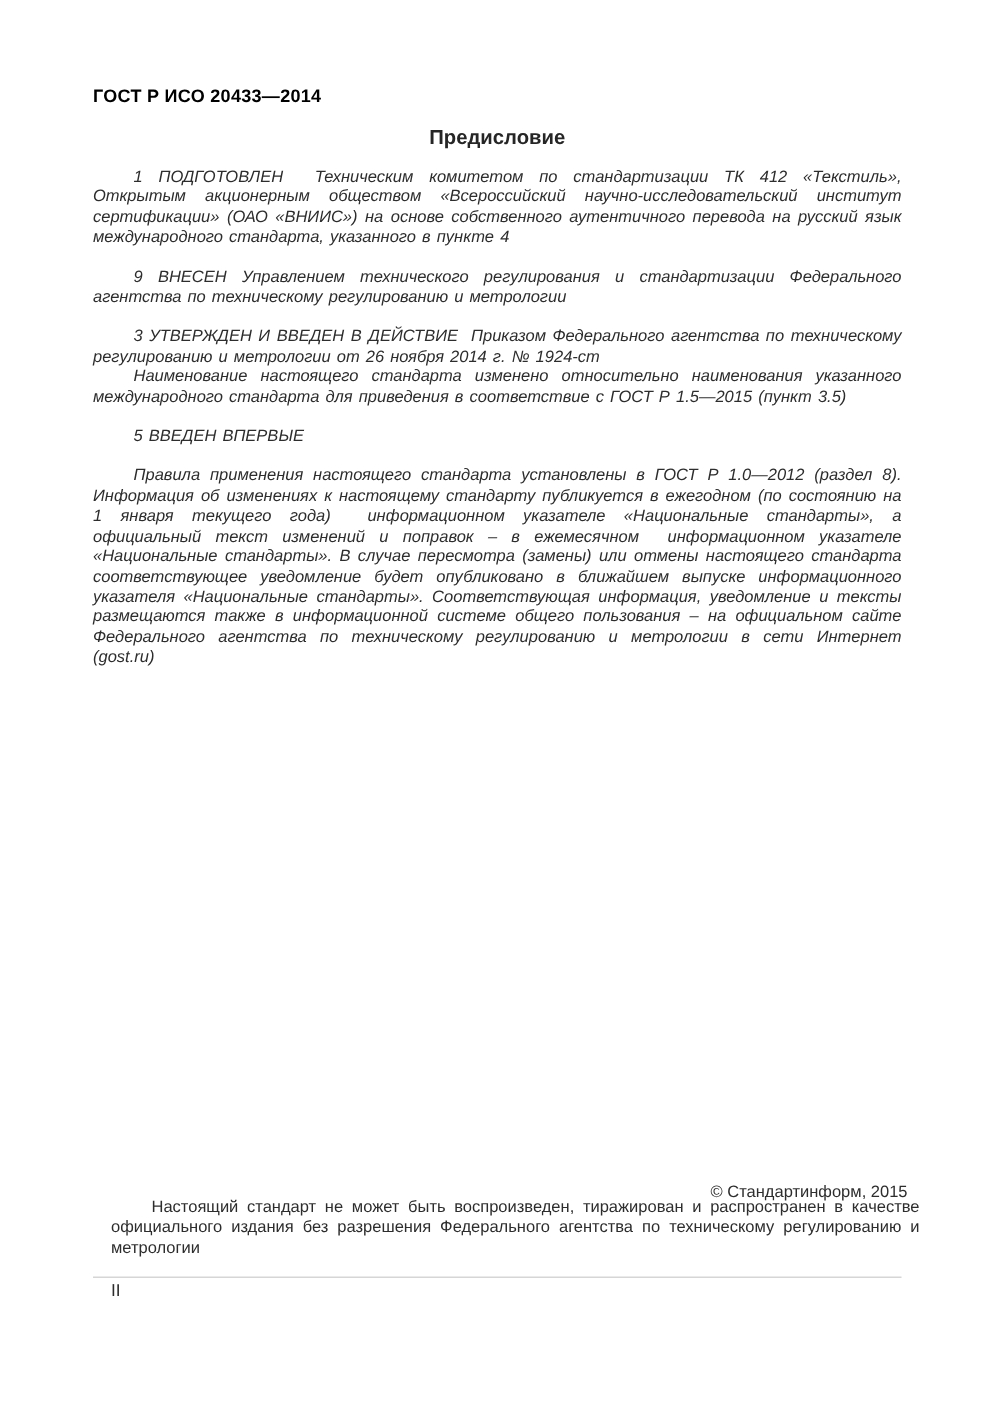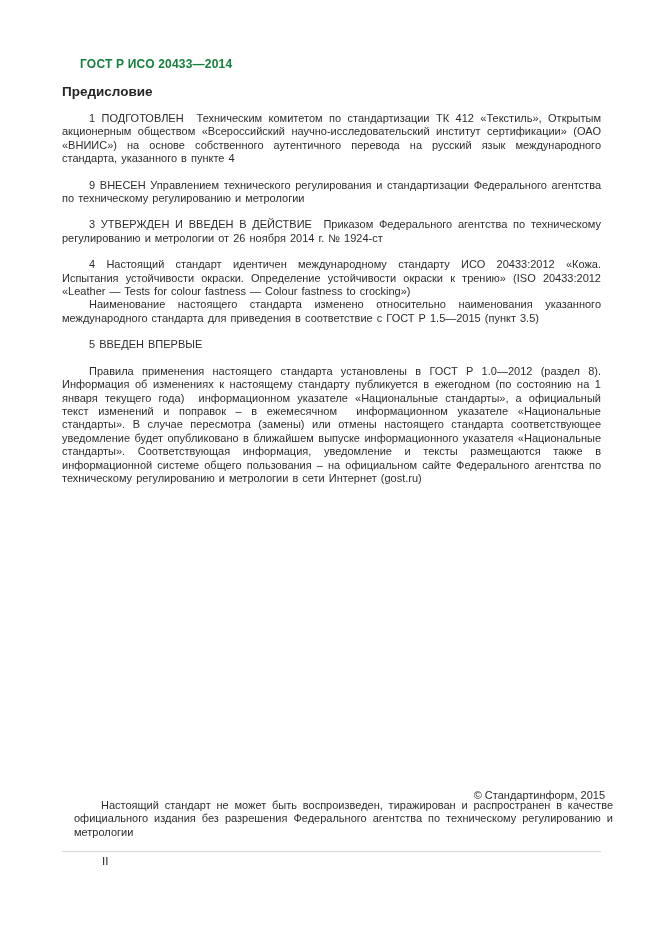--- a/index.html
+++ b/index.html
@@ -18,37 +18,37 @@
   .page {
     position: absolute;
     left: 62px;
     top: 57px;
     width: 539px;
   }
   .doc-code {
     font-size: 12px;
     font-weight: bold;
     letter-spacing: 0.2px;
-    color: #15803d;
-    margin-left: 18px;
+    color: #000000;
   }
   .heading {
     margin: 13px 0 0 0;
     font-size: 13.5px;
     font-weight: bold;
-    text-align: left;
+    text-align: center;
     color: #262626;
   }
   .para {
     margin: 0;
     font-size: 11px;
     line-height: 13.4px;
     text-align: justify;
     text-indent: 27px;
     word-spacing: 1px;
+    font-style: italic;
   }
   .gap {
     margin-top: 13px;
   }
   .italic {
   }
   .copyright {
     position: absolute;
     top: 753px;
     right: 56px;
@@ -75,38 +75,36 @@
     width: 539px;
     height: 1px;
     background: #d6d6d6;
   }
   .page-number {
     position: absolute;
     top: 855px;
     left: 74px;
     font-size: 11.5px;
     color: #2d2d2d;
-    margin-left: 28px;
   }
 </style>
 </head>
 <body>
 
 <div class="page">
   <div class="doc-code">ГОСТ Р ИСО 20433—2014</div>
 
   <h1 class="heading">Предисловие</h1>
 
   <p class="para gap">1 ПОДГОТОВЛЕН&nbsp; Техническим комитетом по стандартизации ТК 412 «Текстиль», Открытым акционерным обществом «Всероссийский научно-исследовательский институт сертификации» (ОАО «ВНИИС») на основе собственного аутентичного перевода на русский язык международного стандарта, указанного в пункте 4</p>
 
   <p class="para gap">9 ВНЕСЕН Управлением технического регулирования и стандартизации Федерального агентства по техническому регулированию и метрологии</p>
 
   <p class="para gap">3 УТВЕРЖДЕН И ВВЕДЕН В ДЕЙСТВИЕ&nbsp; Приказом Федерального агентства по техническому регулированию и метрологии от 26 ноября 2014 г. № 1924-ст</p>
 
-  <p class="para gap">4 Настоящий стандарт идентичен международному стандарту ИСО 20433:2012 «Кожа. Испытания устойчивости окраски. Определение устойчивости окраски к трению» (ISO 20433:2012 «Leather — Tests for colour fastness — Colour fastness to crocking»)</p>
 
   <p class="para">Наименование настоящего стандарта изменено относительно наименования указанного международного стандарта для приведения в соответствие с ГОСТ Р 1.5—2015 (пункт 3.5)</p>
 
 
   <p class="para gap">5 ВВЕДЕН ВПЕРВЫЕ</p>
 
   <p class="para gap italic">Правила применения настоящего стандарта установлены в ГОСТ Р 1.0—2012 (раздел 8). Информация об изменениях к настоящему стандарту публикуется в ежегодном (по состоянию на 1 января текущего года)&nbsp; информационном указателе «Национальные стандарты», а официальный текст изменений и поправок – в ежемесячном&nbsp; информационном указателе «Национальные стандарты». В случае пересмотра (замены) или отмены настоящего стандарта соответствующее уведомление будет опубликовано в ближайшем выпуске информационного указателя «Национальные стандарты». Соответствующая информация, уведомление и тексты размещаются также в информационной системе общего пользования – на официальном сайте Федерального агентства по техническому регулированию и метрологии в сети Интернет (gost.ru)</p>
 </div>
 
 <div class="copyright">© Стандартинформ, 2015</div>

